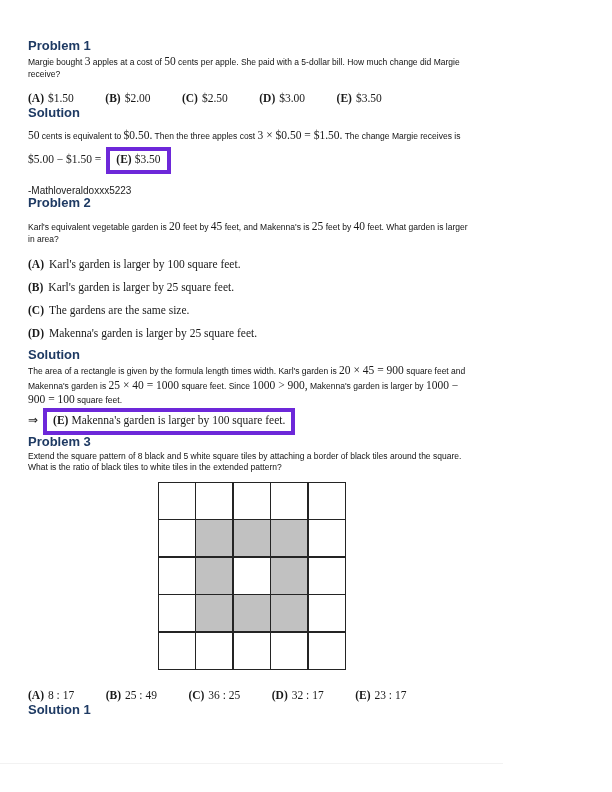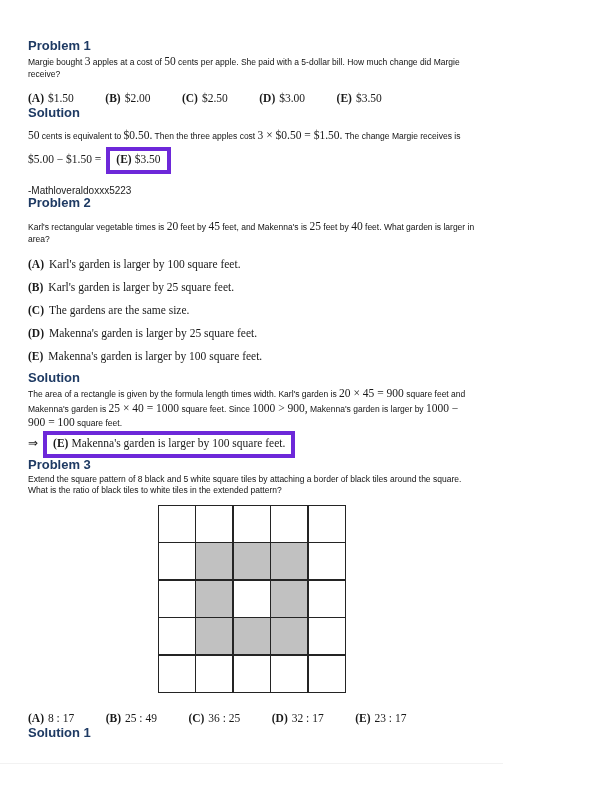--- a/index.html
+++ b/index.html
@@ -89,27 +89,26 @@
     <h2 class="hd gt12">Solution</h2>
     <p class="sol gt8"><span class="mt">50</span><span class="st"> cents is equivalent to </span><span class="mt">$0.50.</span><span class="st"> Then the three apples cost </span><span class="mt">3 × $0.50 = $1.50.</span><span class="st"> The change Margie receives is</span></p>
     <p class="sol gt4">
       <span class="mt">$5.00 − $1.50 =</span><span class="abox"><span class="mtb">(E)</span><span class="mt">$3.50</span></span>
     </p>
     <p class="attr gt11">-Mathloveraldoxxx5223</p>
   </section>
 
   <section>
     <h2 class="hd gt12">Problem 2</h2>
-    <p class="stmt gt10"><span class="st">Karl's rectangular vegetable times is </span><span class="mt">20</span><span class="st"> feet by </span><span class="mt">45</span><span class="st"> feet, and Makenna's is </span><span class="mt">25</span><span class="st"> feet by </span><span class="mt">40</span><span class="st"> feet. What garden is larger in area?</span></p>
+    <p class="stmt gt10"><span class="st">Karl's equivalent vegetable garden is </span><span class="mt">20</span><span class="st"> feet by </span><span class="mt">45</span><span class="st"> feet, and Makenna's is </span><span class="mt">25</span><span class="st"> feet by </span><span class="mt">40</span><span class="st"> feet. What garden is larger in area?</span></p>
     <div class="gt11">
       <p class="choice-block"><span class="mtb">(A)</span><span class="mt">Karl's garden is larger by 100 square feet.</span></p>
       <p class="choice-block"><span class="mtb">(B)</span><span class="mt">Karl's garden is larger by 25 square feet.</span></p>
       <p class="choice-block"><span class="mtb">(C)</span><span class="mt">The gardens are the same size.</span></p>
       <p class="choice-block"><span class="mtb">(D)</span><span class="mt">Makenna's garden is larger by 25 square feet.</span></p>
-      <p class="choice-block"><span class="mtb">(E)</span><span class="mt">Makenna's garden is larger by 100 square feet.</span></p>
     </div>
     <h2 class="hd gt11">Solution</h2>
     <p class="sol gt9" style="line-height:13.5px;"><span class="st">The area of a rectangle is given by the formula length times width. Karl's garden is </span><span class="mt">20 × 45 = 900</span><span class="st"> square feet and Makenna's garden is </span><span class="mt">25 × 40 = 1000</span><span class="st"> square feet. Since </span><span class="mt">1000 &gt; 900,</span><span class="st"> Makenna's garden is larger by </span><span class="mt">1000 − 900 = 100</span><span class="st"> square feet.</span></p>
     <p class="sol gt5">
       <span class="mt arrow">⇒</span><span class="abox"><span class="mtb">(E)</span><span class="mt">Makenna's garden is larger by 100 square feet.</span></span>
     </p>
   </section>
 
   <section>
     <h2 class="hd gt11">Problem 3</h2>

